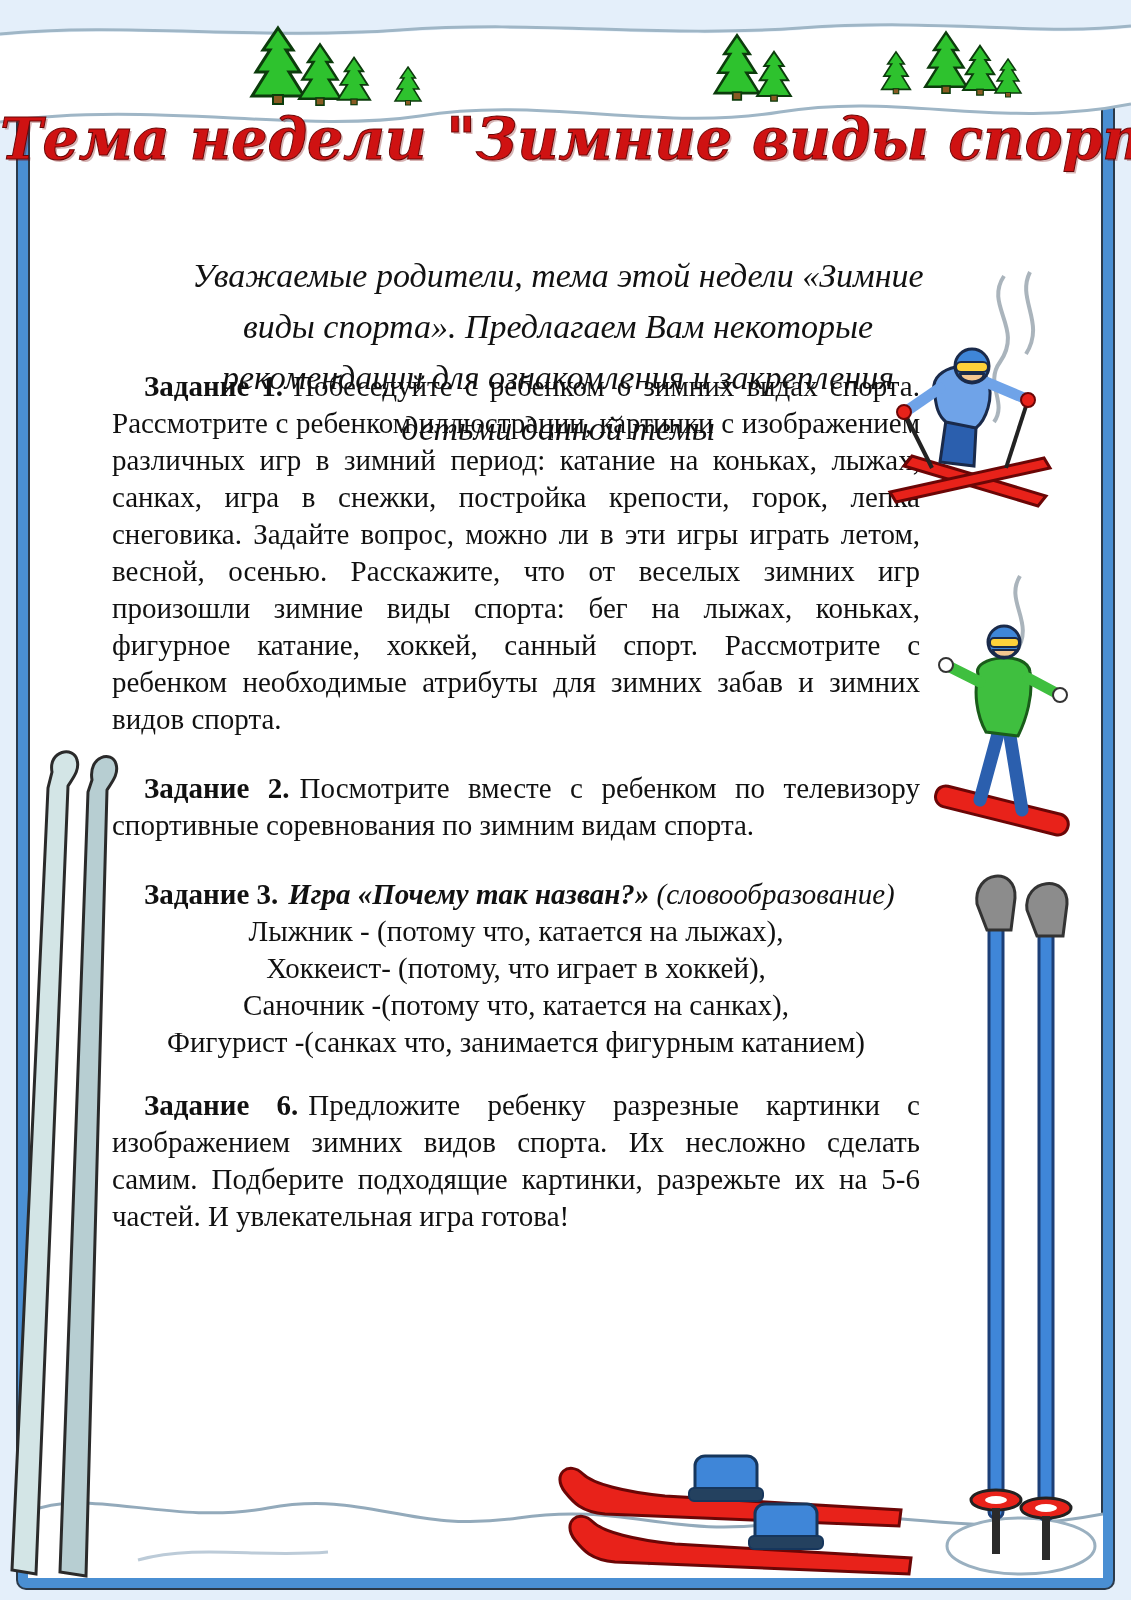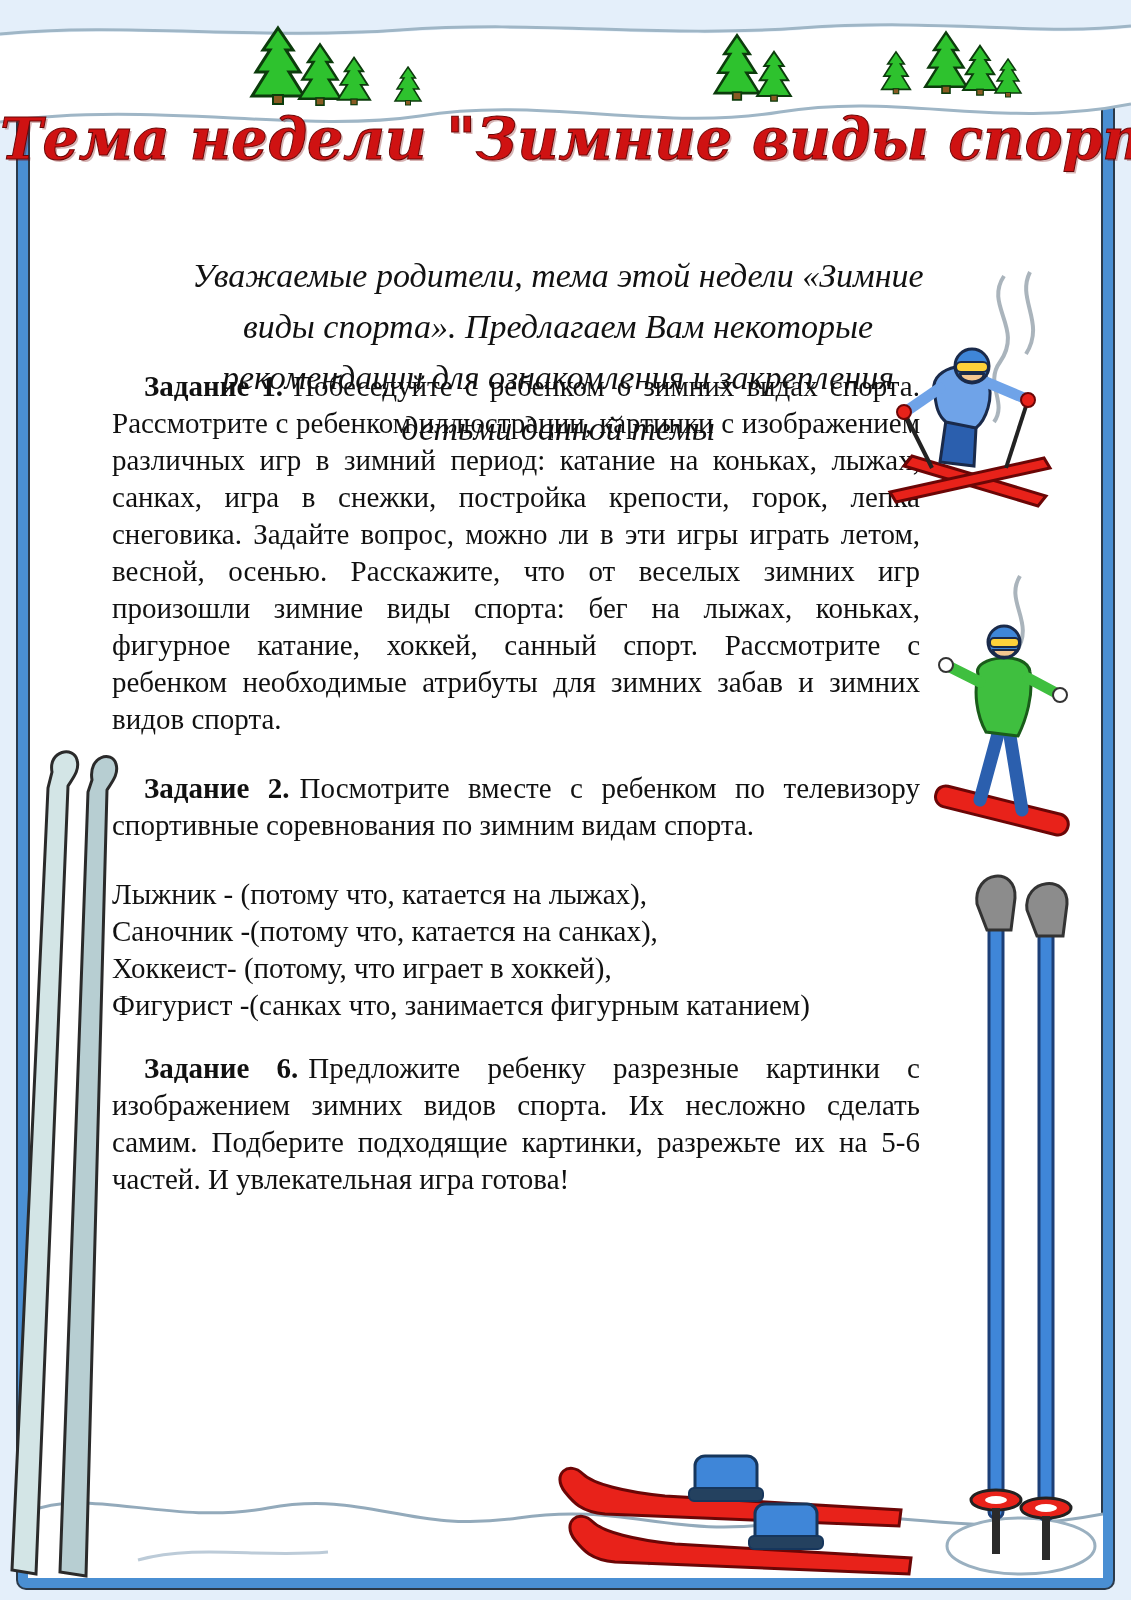--- a/index.html
+++ b/index.html
@@ -26,21 +26,21 @@
     position:absolute; left:165px; top:242px; width:770px; margin:8px;
     font-style:italic; font-size:34px; line-height:1.5; text-align:center;
   }
   .content {
     position:absolute; left:112px; top:368px; width:808px;
     font-size:29px; line-height:37px;
   }
   .para { margin:0 0 32px; text-align:justify; }
   .tlabel { margin-right:10px;margin-left:32px; }
   .t3head { margin:0; text-align:left; }
-  .t3lines { margin:6px 0 26px; text-align:left; }
+  .t3lines { margin:0 0 26px; text-align:center; }
   .t3lines div { line-height:37px; }
   .art { position:absolute; }
   .art-skier { left:886px; top:270px; width:182px; height:242px; }
   .art-boarder { left:922px; top:572px; width:162px; height:268px; }
   .art-poles { left:945px; top:858px; width:152px; height:722px; }
   .art-skis-left { left:0px; top:746px; width:146px; height:842px; }
   .art-snow { left:28px; top:1442px; width:1075px; height:136px; }
   .art-bottom-skis { left:545px; top:1428px; width:382px; height:160px; }
 </style>
 </head>
@@ -82,24 +82,28 @@
   <div class="content">
 
     <p class="para">
       <b class="tlabel">Задание 1.</b><span>Побеседуйте с ребенком о зимних видах спорта. Рассмотрите с ребенком иллюстрации, картинки с изображением различных игр в зимний период: катание на коньках, лыжах, санках, игра в снежки, постройка крепости, горок, лепка снеговика. Задайте вопрос, можно ли в эти игры играть летом, весной, осенью.  Расскажите, что от веселых зимних игр произошли зимние виды спорта: бег на лыжах, коньках, фигурное катание, хоккей, санный спорт. Рассмотрите с ребенком необходимые атрибуты для зимних забав и зимних видов спорта.</span>
     </p>
 
     <p class="para">
       <b class="tlabel">Задание 2.</b><span>Посмотрите вместе с ребенком по телевизору спортивные соревнования по зимним видам спорта.</span>
     </p>
 
+    <p class="t3head">
+      <b class="tlabel">Задание 3.</b><b><i>Игра «Почему так назван?»</i></b>
+      <i>(словообразование)</i>
+    </p>
     <div class="t3lines">
       <div>Лыжник - (потому что, катается на лыжах),</div>
+      <div>Хоккеист- (потому, что играет в хоккей),</div>
       <div>Саночник -(потому что, катается на санках),</div>
-      <div>Хоккеист- (потому, что играет в хоккей),</div>
       <div>Фигурист -(санках что, занимается фигурным катанием)</div>
     </div>
 
     <p class="para">
       <b class="tlabel">Задание 6.</b><span>Предложите ребенку разрезные картинки с изображением зимних видов спорта. Их несложно сделать самим. Подберите подходящие картинки, разрежьте их на 5-6 частей. И увлекательная игра готова!</span>
     </p>
 
 
   </div>
 

